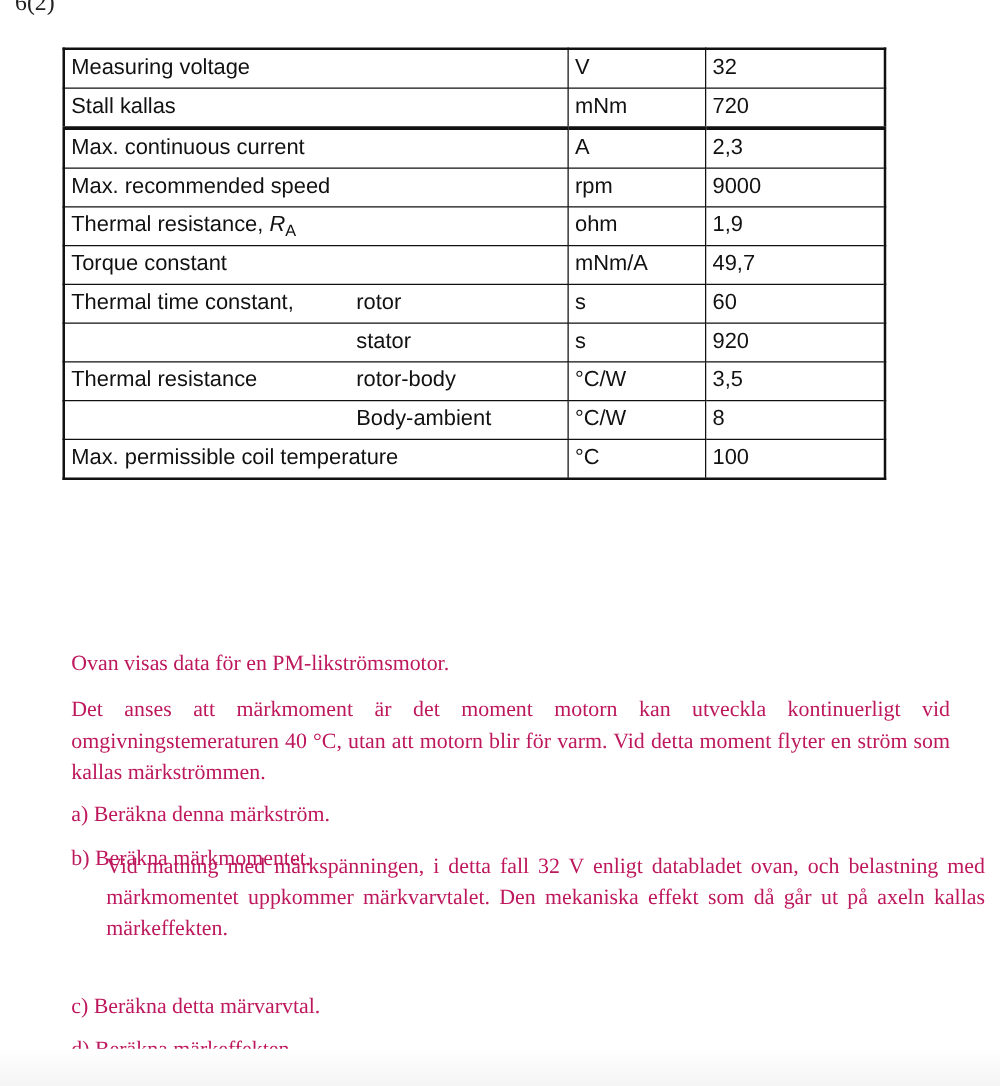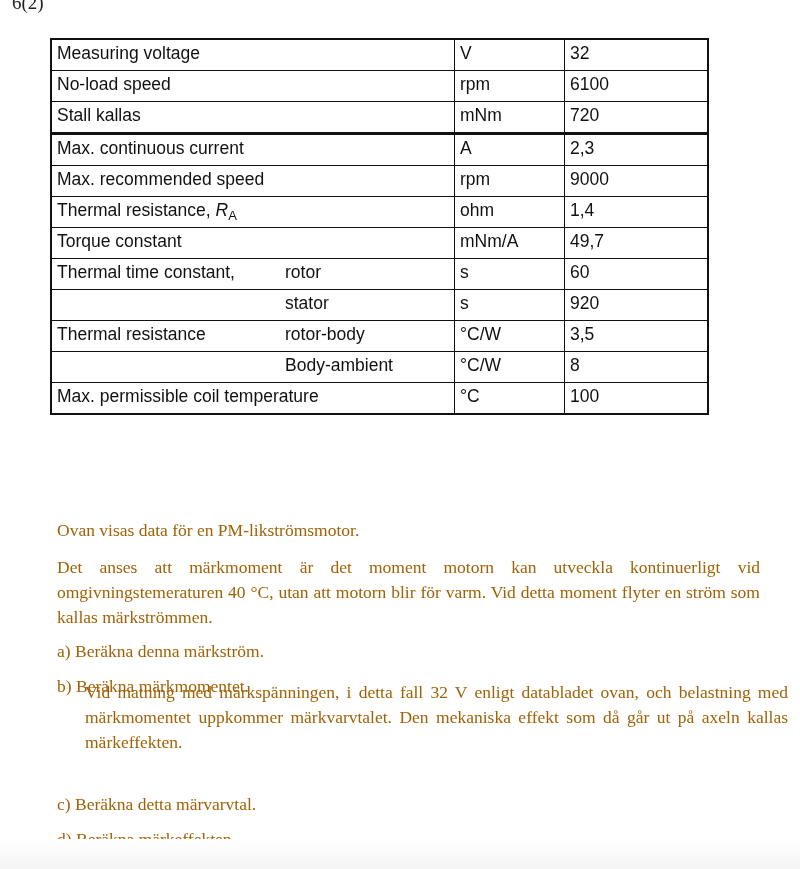--- a/index.html
+++ b/index.html
@@ -10,60 +10,55 @@
   table.spec { border:2.5px solid #111; }
   td.label { width:392px; }
   td.unit { width:99px; }
   td.value { width:132px; }
   tr.group-end td { border-bottom:3.5px solid #111; }
   .subcell { position:relative; }
   .sub-label { position:absolute; left:233px; top:0; }
   sup { font-size:11px; vertical-align:7px; line-height:0; }
   sub.ra { font-size:13px; vertical-align:-4px; line-height:0; font-style:normal; }
   .ital { font-style:italic; }
-  .text { position:absolute; left:57px; width:703px; font-family:"Liberation Serif", serif; font-size:17.5px; line-height:25px; color:#a16207; margin:0; }
+  .text { position:absolute; left:57px; width:703px; font-family:"Liberation Serif", serif; font-size:17.5px; line-height:25px; color:#be185d; margin:0; }
   .justify { text-align:justify; text-align-last:left; }
   .bottom-fade { position:absolute; left:0; right:0; bottom:0; height:30px; background:linear-gradient(#ffffff, #f4f4f4); }
 </style>
 </head>
 <body>
 
 <div class="page-num">6(2)</div>
 
 <table class="spec">
   <tbody>
       <tr>
     <td class="label">Measuring voltage</td>
     <td class="unit">V</td>
     <td class="value">32</td>
-  </tr>
-  <tr>
-    <td class="label">No-load speed</td>
-    <td class="unit">rpm</td>
-    <td class="value">6100</td>
   </tr>
   <tr class="group-end">
     <td class="label">Stall kallas</td>
     <td class="unit">mNm</td>
     <td class="value">720</td>
   </tr>
   <tr>
     <td class="label">Max. continuous current</td>
     <td class="unit">A</td>
     <td class="value">2,3</td>
   </tr>
   <tr>
     <td class="label">Max. recommended speed</td>
     <td class="unit">rpm</td>
     <td class="value">9000</td>
   </tr>
   <tr>
     <td class="label"><span>Thermal resistance, </span><span class="ital">R</span><sub class="ra">A</sub></td>
     <td class="unit">ohm</td>
-    <td class="value">1,4</td>
+    <td class="value">1,9</td>
   </tr>
   <tr>
     <td class="label">Torque constant</td>
     <td class="unit">mNm/A</td>
     <td class="value">49,7</td>
   </tr>
   <tr>
     <td class="label subcell"><span>Thermal time constant,</span><span class="sub-label">rotor</span></td>
     <td class="unit">s</td>
     <td class="value">60</td>

